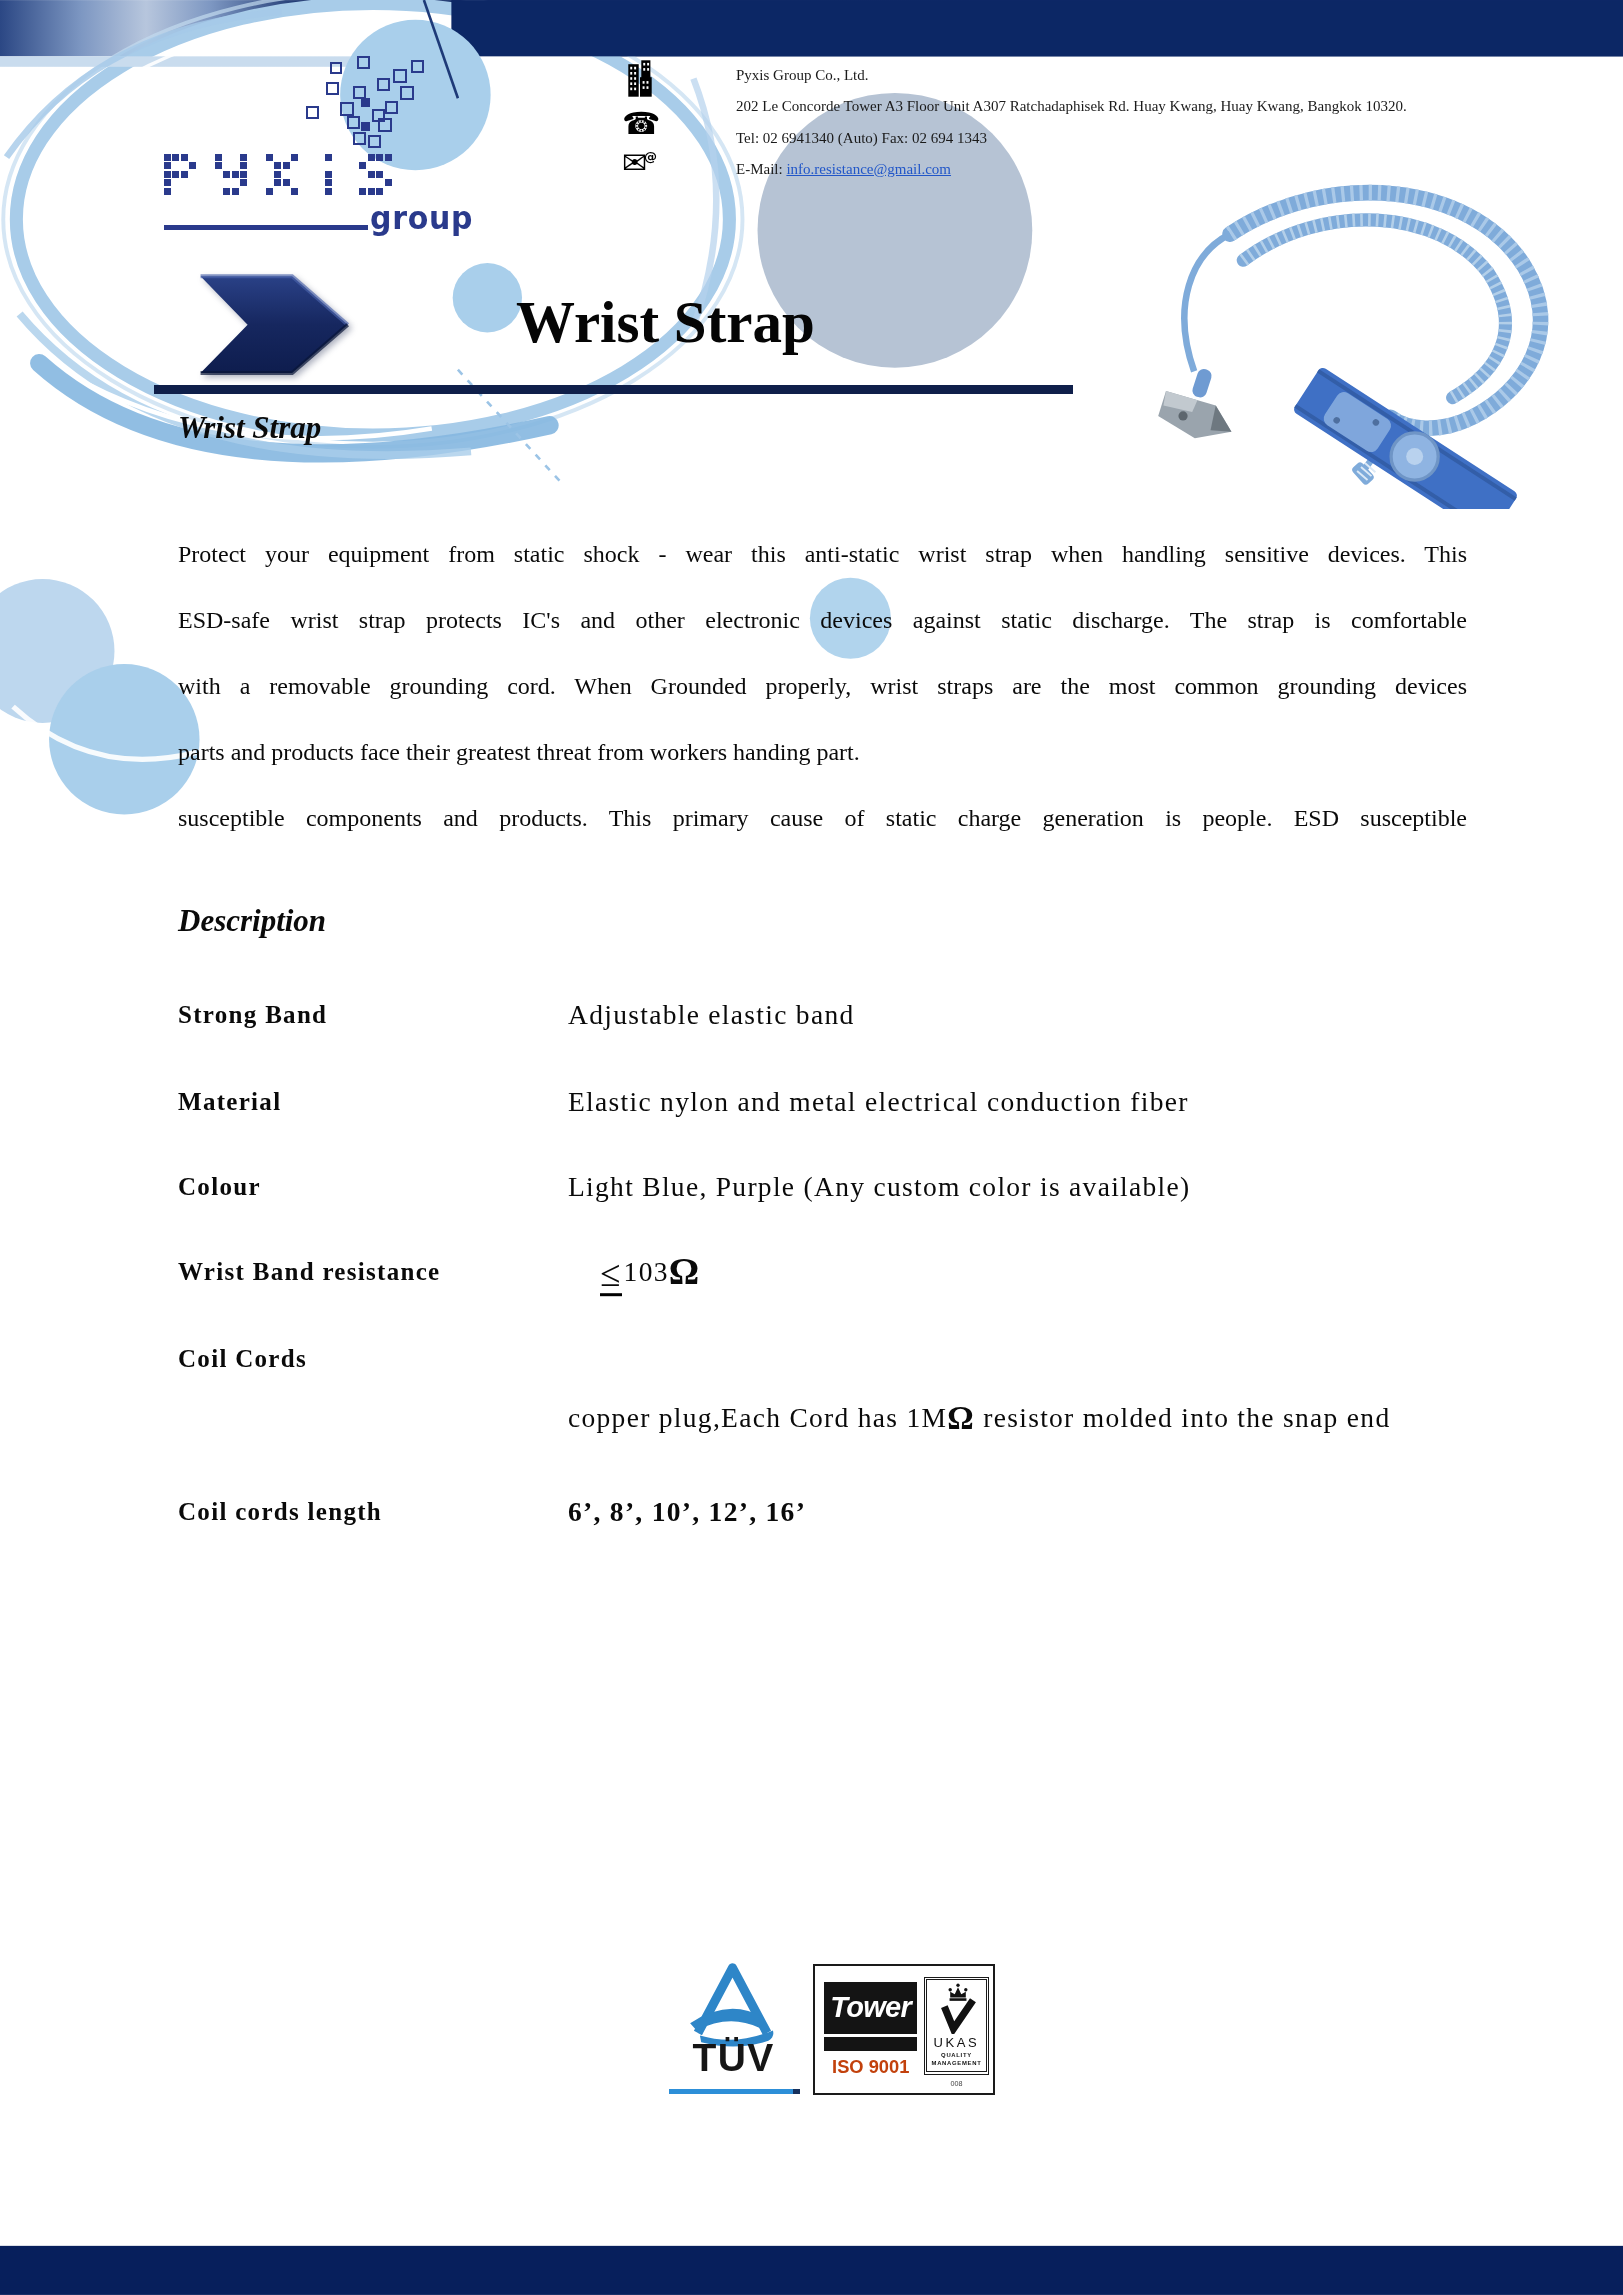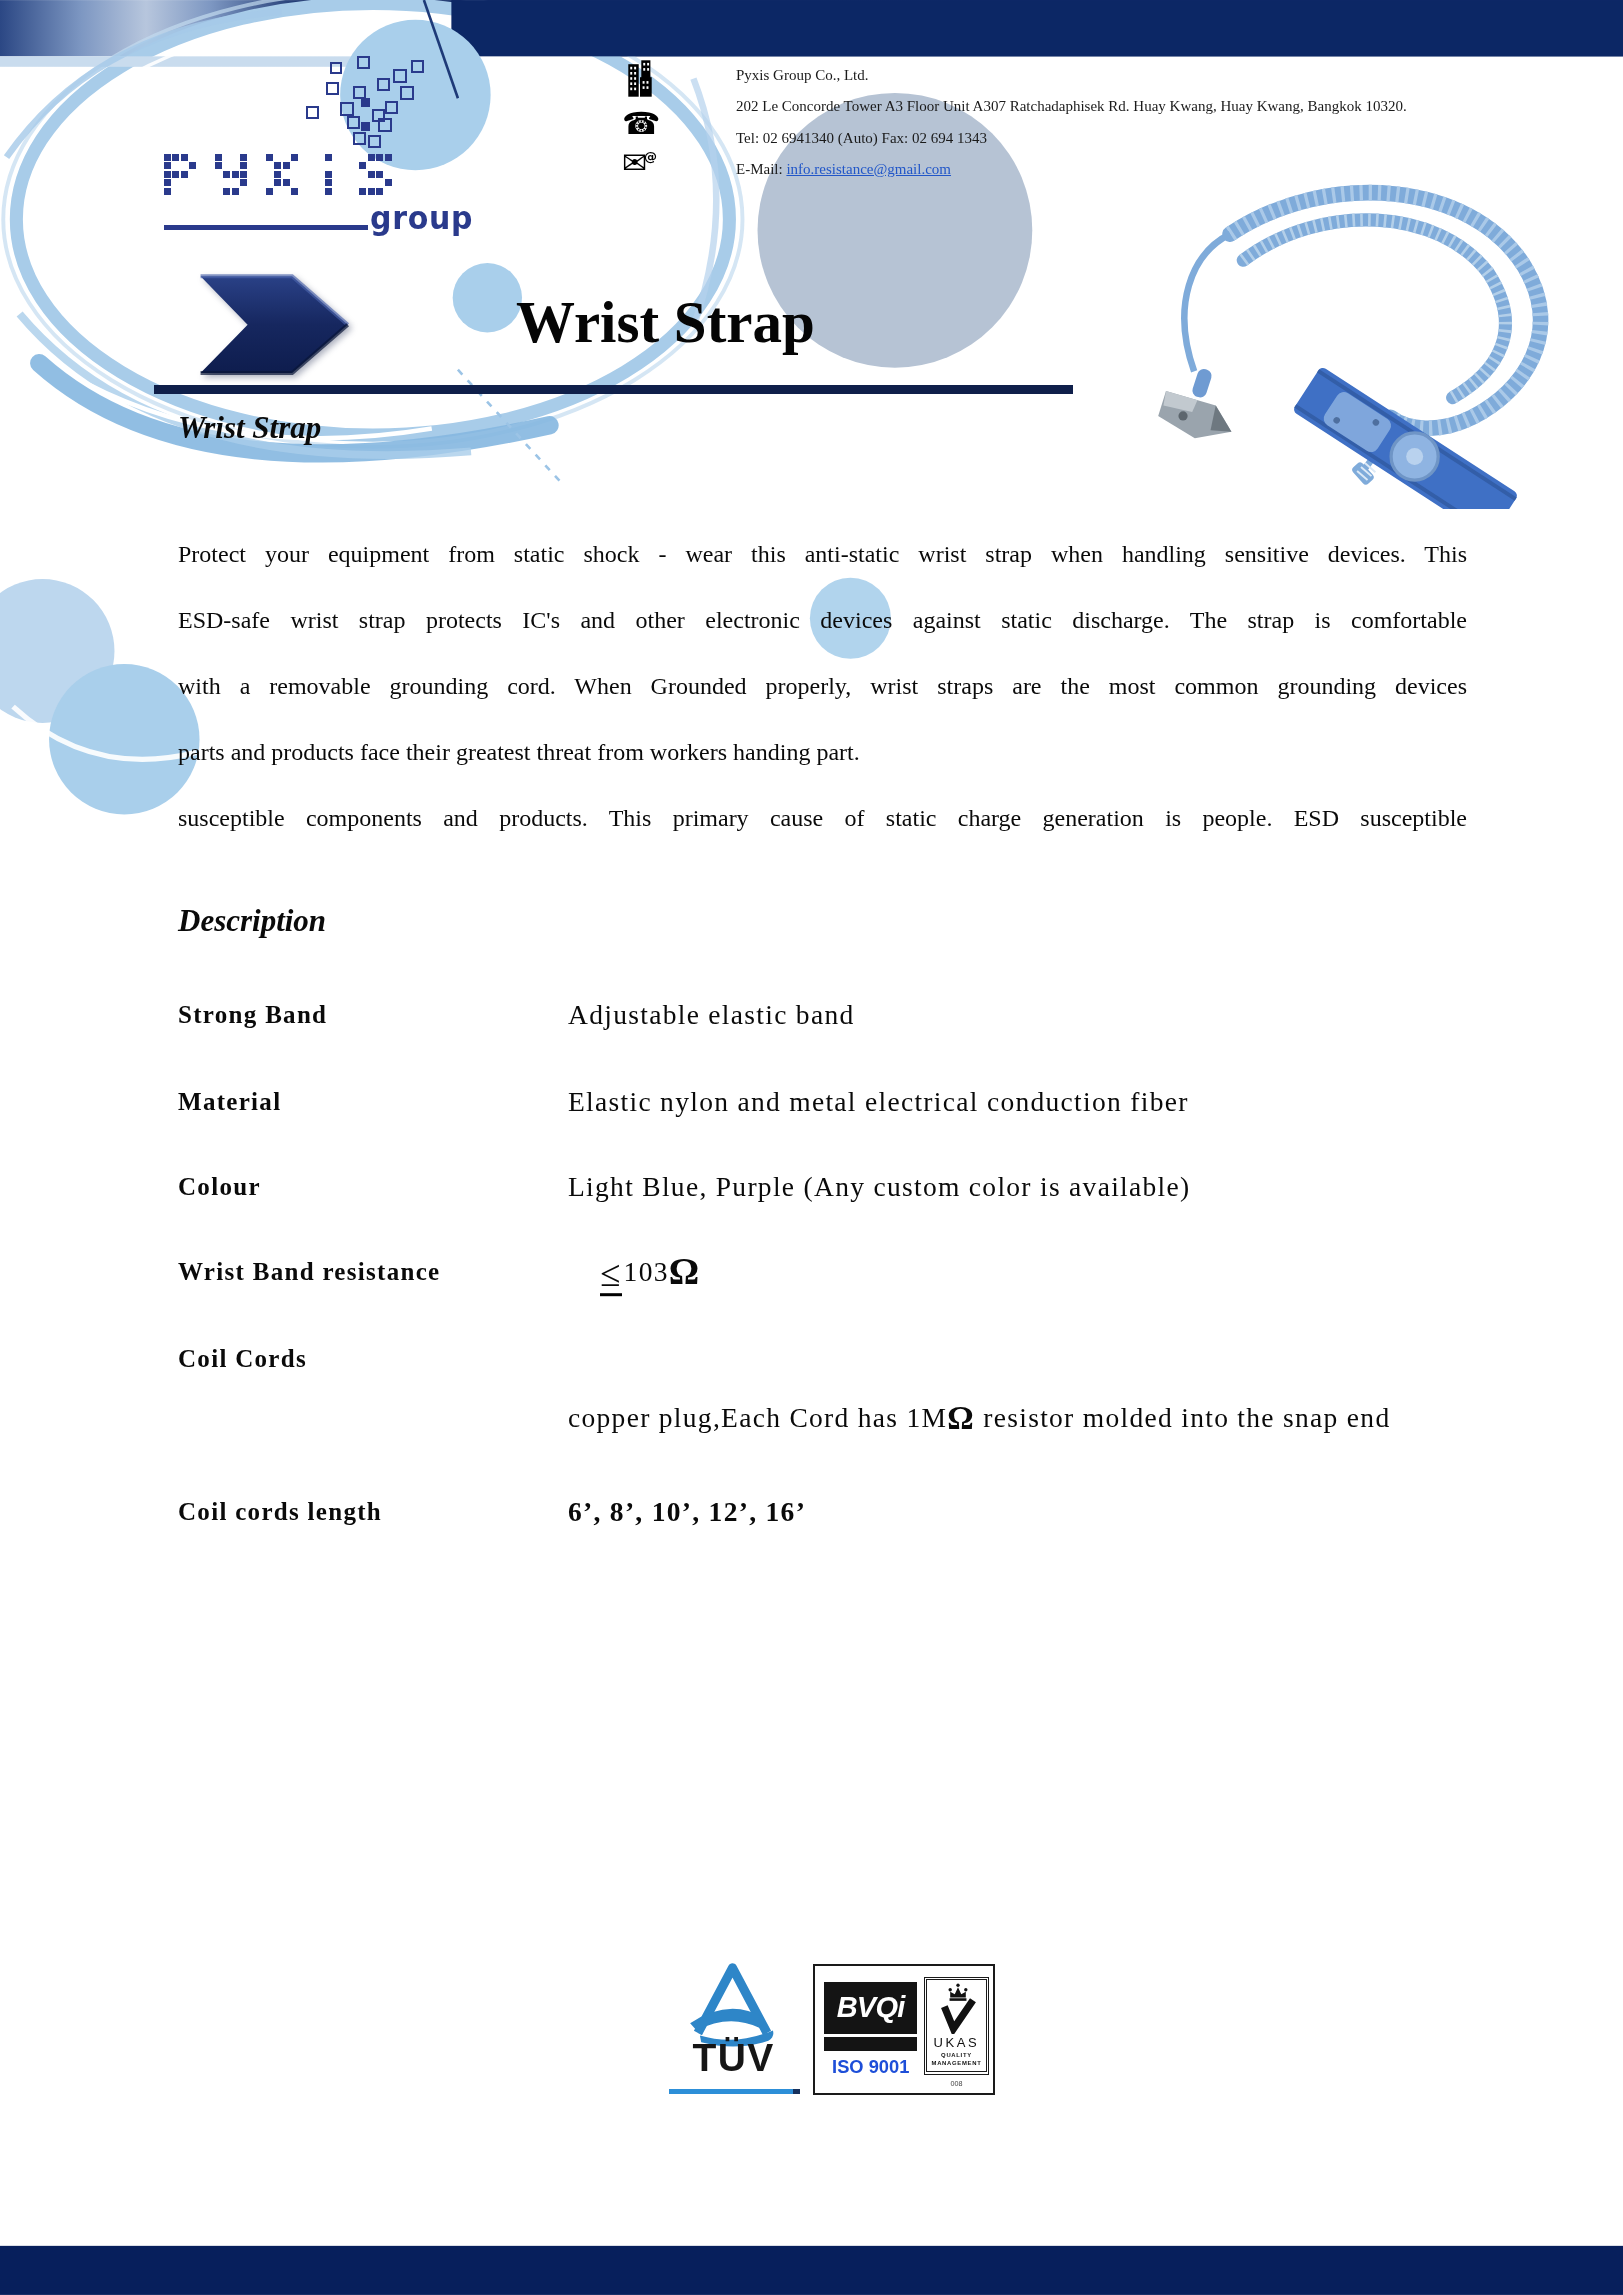--- a/index.html
+++ b/index.html
@@ -45,21 +45,21 @@
   .tuv-text { position:absolute; left:681px; top:2036px; width:105px; text-align:center;
     font-family:"Liberation Sans","DejaVu Sans",sans-serif; font-weight:bold; font-size:39px; letter-spacing:1.3px; color:#161616; }
   .tuv-line  { position:absolute; left:669px; top:2089px; width:131px; height:4.6px; background:#2d8fd8; }
   .tuv-line-tip { position:absolute; left:793px; top:2089px; width:7.2px; height:4.6px; background:#16305c; }
   .bvqi-box { position:absolute; left:813px; top:1964px; width:182px; height:131px; border:2.6px solid #1a1a1a; background:#fff; box-sizing:border-box; }
   .bvqi-black { position:absolute; left:9.2px; top:15.7px; width:93px; height:52px; background:#141414;
     color:#fff; font-family:"Liberation Sans","DejaVu Sans",sans-serif; font-weight:bold; font-style:italic;
     font-size:29px; text-align:center; line-height:51px; letter-spacing:-0.7px; }
   .bvqi-bar { position:absolute; left:9.2px; top:71px; width:93px; height:14.4px; background:#141414; }
   .iso-text { position:absolute; left:5.2px; top:90px; width:101px; text-align:center;
-    font-family:"Liberation Sans","DejaVu Sans",sans-serif; font-weight:bold; font-size:18.3px; color:#1d4ed8; }
+    font-family:"Liberation Sans","DejaVu Sans",sans-serif; font-weight:bold; font-size:18.3px; color:#c2410c; }
   .ukas-box { position:absolute; left:109px; top:10.5px; width:65px; height:98px; border:1.3px solid #1a1a1a; box-sizing:border-box; }
   .ukas-inner { position:absolute; left:1.3px; top:1.3px; right:1.3px; bottom:1.3px; border:0.7px solid #1a1a1a; }
   .ukas-word { position:absolute; left:0; top:55px; width:100%; text-align:center;
     font-family:"Liberation Sans","DejaVu Sans",sans-serif; font-weight:400; font-size:13px; letter-spacing:2.6px; color:#111; }
   .ukas-sub { position:absolute; left:0; width:100%; text-align:center;
     font-family:"Liberation Sans","DejaVu Sans",sans-serif; font-weight:bold; font-size:5.9px; letter-spacing:0.7px; color:#111; }
   .ukas-num { position:absolute; left:109px; top:113px; width:65px; text-align:center;
     font-family:"Liberation Sans","DejaVu Sans",sans-serif; font-size:7.2px; color:#444; }
 </style>
 </head>
@@ -304,21 +304,21 @@
   <svg class="abs" style="left:664px;top:1960px;" width="137" height="88" viewBox="0 0 210 135">
     <polyline points="52,112 105,12 158,112" fill="none" stroke="#2e86c8" stroke-width="14" stroke-linejoin="round"></polyline>
     <path d="M 40 97 Q 100 58 152 88 Q 156 98 146 104 Q 100 82 50 108 Z" fill="#2e86c8"></path>
     <path d="M 55 116 Q 110 132 167 108 Q 170 118 160 124 Q 110 140 57 126 Z" fill="#2e86c8"></path>
   </svg>
   <div class="tuv-text">TÜV</div>
   <div class="tuv-line"></div>
   <div class="tuv-line-tip"></div>
 
   <div class="bvqi-box">
-    <div class="bvqi-black">BVQi</div>
+    <div class="bvqi-black">Tower</div>
     <div class="bvqi-bar"></div>
     <div class="iso-text">ISO 9001</div>
     <div class="ukas-box">
       <div class="ukas-inner">
         <svg class="abs" style="left:11.8px;top:2.6px;" width="38" height="52" viewBox="0 0 58 80">
           <g fill="#111">
             <path d="M17 24 L17 15 L24 19 L29 8 L34 19 L41 15 L41 24 Z"></path>
             <circle cx="17" cy="12" r="2.6"></circle>
               <circle cx="29" cy="5" r="2.6"></circle>
               <circle cx="41" cy="12" r="2.6"></circle>

